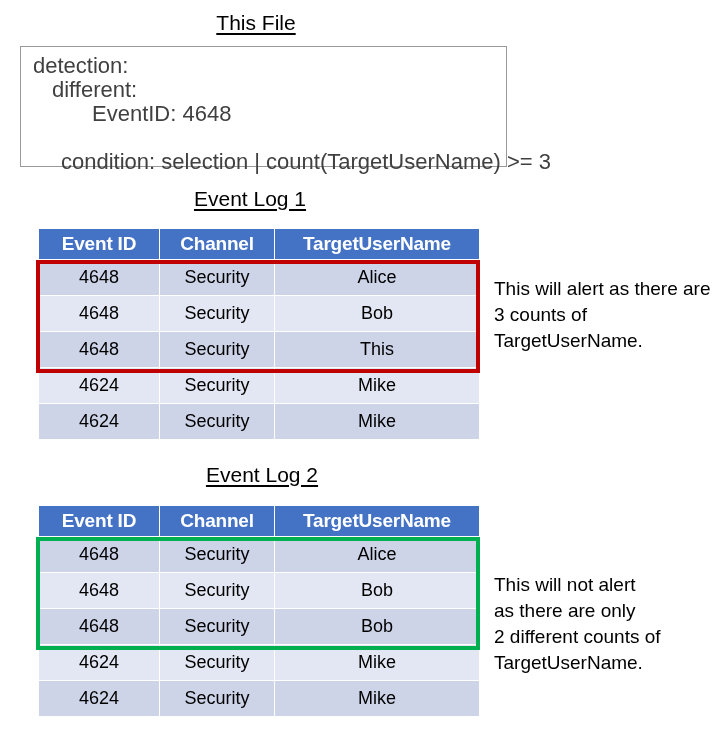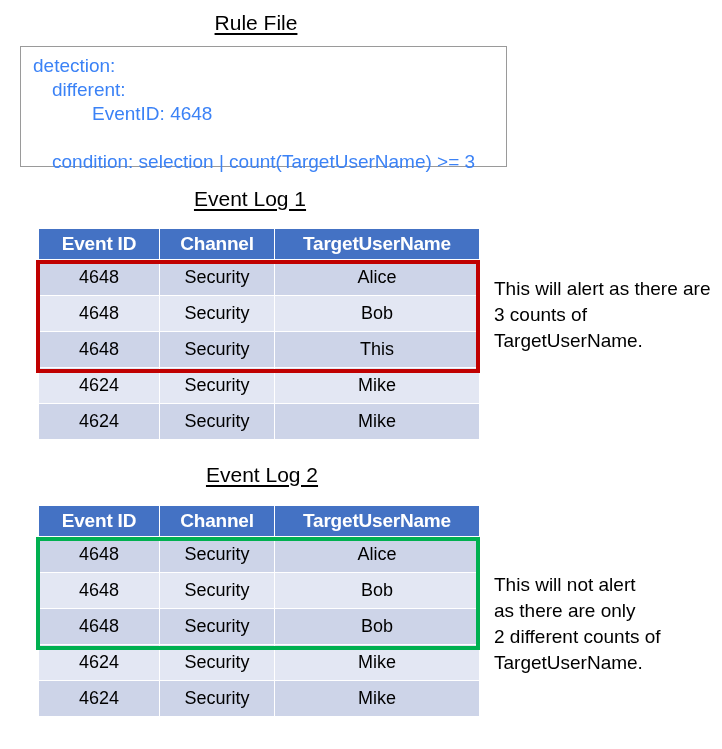--- a/index.html
+++ b/index.html
@@ -37,30 +37,30 @@
     left: 20px;
     top: 46px;
     width: 487px;
     height: 121px;
     border: 1px solid #9a9a9a;
     background: #ffffff;
     box-sizing: border-box;
   }
   .rule-line {
     position: absolute;
-    font-size: 19px;
+    font-size: 22px;
     line-height: 20px;
     white-space: pre;
-    color: #3b82f6;
+    color: #404040;
   }
   .rule-line.l0 { left: 12px;  top: 9px;  }
   .rule-line.l1 { left: 31px;  top: 33px; }
   .rule-line.l2 { left: 50px;  top: 57px; margin-left: 21px; }
   .rule-line.l3 { left: 50px;  top: 81px; }
-  .rule-line.l4 { left: 31px;  top: 105px;}
+  .rule-line.l4 { left: 40px;  top: 105px;}
 
   
   .log-table {
     position: absolute;
     left: 38px;
     width: 440px;
     border-collapse: separate;
     border-spacing: 1px 1px;
     background: #ffffff;
     table-layout: fixed;
@@ -126,21 +126,21 @@
     color: #000;
     white-space: pre-line;
     width: 230px;
   }
   #note1 { left: 494px; top: 276px; }
   #note2 { left: 494px; top: 572px; }
 </style>
 </head>
 <body>
 
-<div class="section-title" style="left: 0px; top: 10px; width: 512px;">Rule File</div>
+<div class="section-title" style="left: 0px; top: 10px; width: 512px;">This File</div>
 
 <div class="rule-box">
   <div class="rule-line l0">detection:</div>
   <div class="rule-line l1">different:</div>
   <div class="rule-line l2">EventID: 4648</div>
   <div class="rule-line l4">condition: selection | count(TargetUserName) &gt;= 3</div>
 </div>
 
 <div class="section-title" id="log1-title" style="display:block">Event Log 1</div>
 

